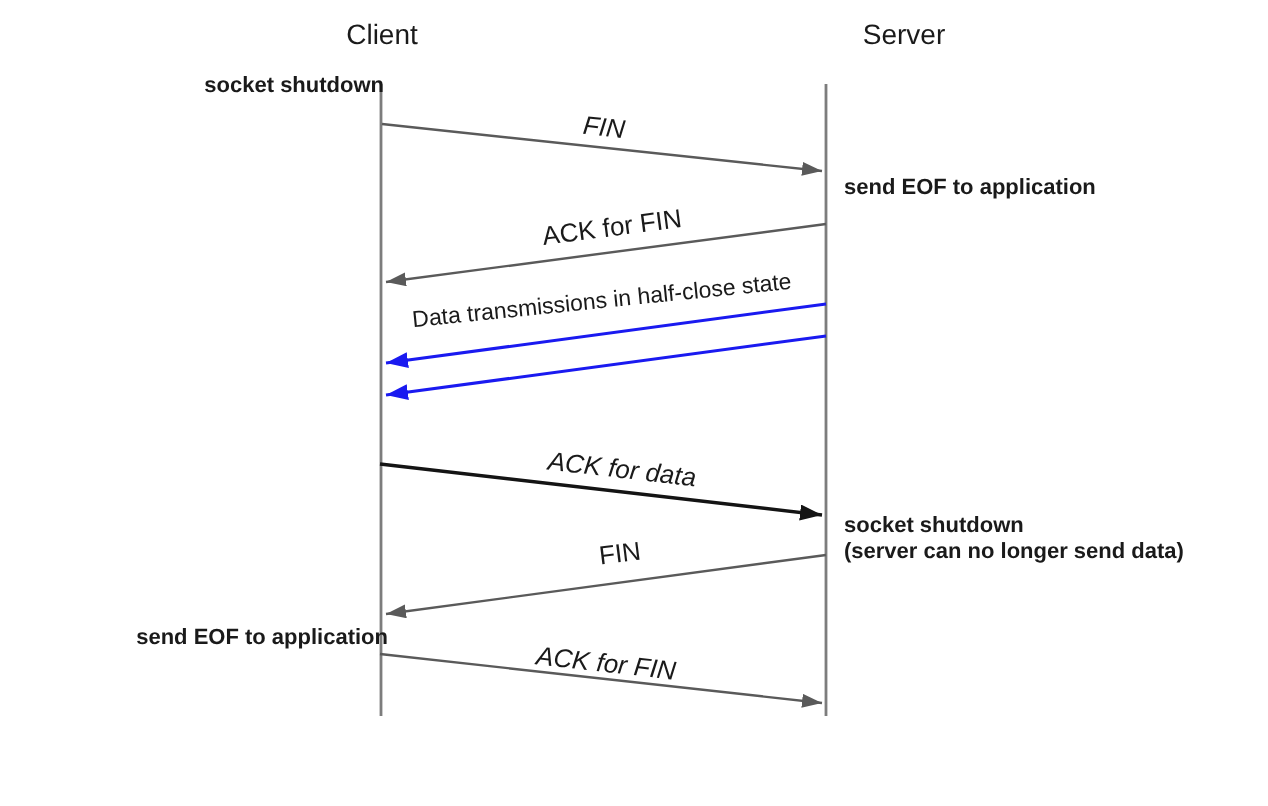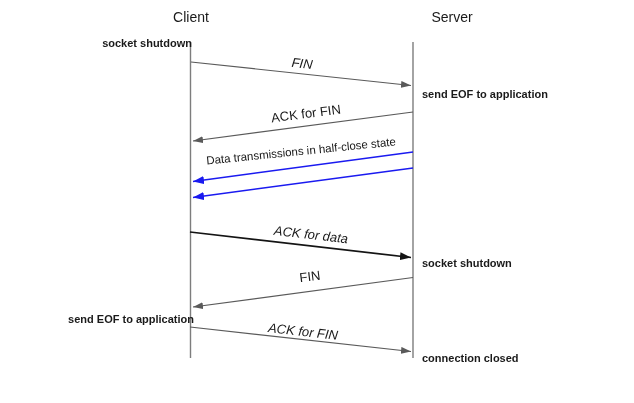--- a/index.html
+++ b/index.html
@@ -74,22 +74,22 @@
   <div class="actor-title" style="left:416px;margin-left:36px;">Server</div>
 
   <div class="note right-align" style="right:454px;top:37px;">
     <div>socket shutdown</div>
   </div>
   <div class="note right-align" style="right:452px;top:313px;">send EOF to application</div>
 
   <div class="note" style="left:422px;top:88px;">send EOF to application</div>
   <div class="note" style="left:422px;top:257px;">
     <div>socket shutdown</div>
+    <div>(server can no longer send data)</div>
   </div>
-  <div class="note" style="left:422px;top:352px;">connection closed</div>
 
   <div class="msg-label it" style="left:302px;top:64px;transform:translate(-50%,-50%) rotate(6.2deg);">FIN</div>
   <div class="msg-label" style="left:306px;top:114px;transform:translate(-50%,-50%) rotate(-7.4deg);">ACK for FIN</div>
   <div class="msg-label small" style="left:301px;top:151px;transform:translate(-50%,-50%) rotate(-5.8deg);">Data transmissions in half-close state</div>
   <div class="msg-label it" style="left:311px;top:235px;transform:translate(-50%,-50%) rotate(6.6deg);">ACK for data</div>
   <div class="msg-label" style="left:310px;top:277px;transform:translate(-50%,-50%) rotate(-7deg);">FIN</div>
   <div class="msg-label it" style="left:303px;top:332px;transform:translate(-50%,-50%) rotate(6.4deg);">ACK for FIN</div>
 
 </div>
 

